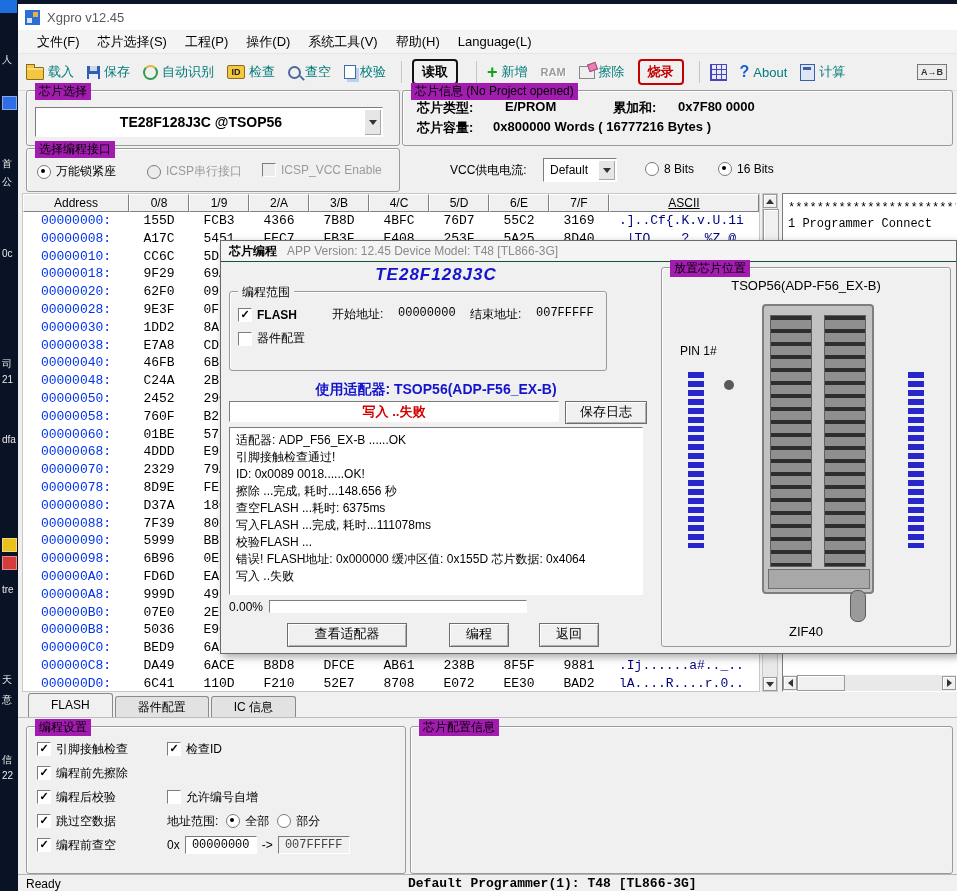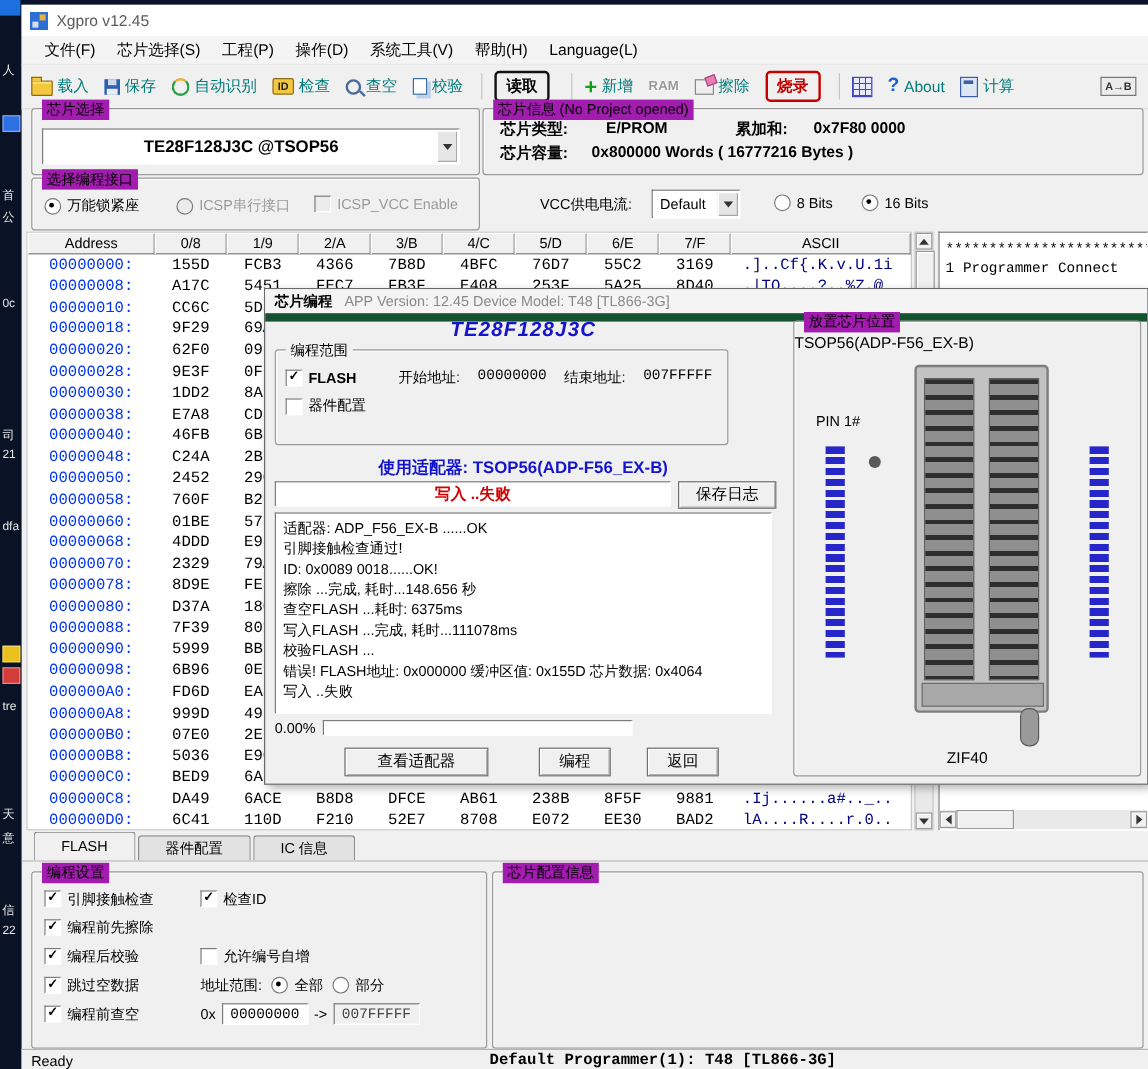--- a/index.html
+++ b/index.html
@@ -73,57 +73,57 @@
     box-shadow:inset 1px 1px 0 #fff,inset -1px -1px 0 #a8a8a8;display:flex;align-items:center;justify-content:center;}
   .tri-dn{width:0;height:0;border-left:4px solid transparent;border-right:4px solid transparent;border-top:5px solid #333;}
   .tri-up{width:0;height:0;border-left:4px solid transparent;border-right:4px solid transparent;border-bottom:5px solid #333;}
   .tri-l{width:0;height:0;border-top:4px solid transparent;border-bottom:4px solid transparent;border-right:5px solid #333;}
   .tri-r{width:0;height:0;border-top:4px solid transparent;border-bottom:4px solid transparent;border-left:5px solid #333;}
   
   #hexwrap{left:4px;top:189px;width:738px;height:499px;background:#fff;overflow:hidden;border:1px solid #c8c8c8;box-sizing:border-box;}
   .hexhdr{display:flex;height:18px;}
   .hh{box-sizing:border-box;background:#f0f0f0;border:1px solid;border-color:#fff #808080 #808080 #fff;
     font-size:12px;line-height:16px;text-align:center;overflow:hidden;}
-  .w-addr{width:106px;flex:none;} .w-cell{width:60px;flex:none;} .w-ascii{flex:1;}
+  .w-addr{width:106px;flex:none;} .w-cell{width:60px;flex:none;} .w-ascii{flex:1;text-decoration:underline;}
   .hexrow{display:flex;height:17.8px;line-height:17.8px;font-family:"Liberation Mono","DejaVu Sans Mono",monospace;font-size:13px;}
   .ha{width:106px;flex:none;color:#0033ee;text-align:center;}
   .hcell{width:60px;flex:none;text-align:center;color:#000;}
   .hascii{flex:1;padding-left:10px;color:#000080;white-space:pre;overflow:hidden;}
   
   .sbv{position:absolute;width:16px;background:#e9e9e9;border:1px solid #c8c8c8;box-sizing:border-box;}
   .sbh{position:absolute;height:16px;background:#e9e9e9;display:flex;align-items:center;box-sizing:border-box;}
   .sbtn{width:14px;height:14px;background:#f0f0f0;border:1px solid #9a9a9a;box-shadow:inset 1px 1px 0 #fff;
     display:flex;align-items:center;justify-content:center;box-sizing:border-box;}
   .sthumb{background:#f0f0f0;border:1px solid #9a9a9a;box-shadow:inset 1px 1px 0 #fff;}
   
   #sidelog{left:764px;top:189px;width:175px;height:499px;background:#fff;border:1px solid;border-color:#7c7c7c #fff #fff #7c7c7c;box-sizing:border-box;overflow:hidden;}
   #sidelog .slin{font-family:"Liberation Mono","DejaVu Sans Mono",monospace;font-size:12px;white-space:nowrap;padding-left:5px;line-height:16px;}
   
   #dialog{left:202px;top:236px;width:735px;height:412px;background:#f0f0f0;border:1px solid #6a6a6a;
     box-shadow:3px 3px 8px rgba(0,0,0,.35);z-index:20;}
-  #dlg-titlebar{position:absolute;left:0;top:0;right:0;height:20px;background:#f4f4f4;border-bottom:7px solid #14532d;
+  #dlg-titlebar{position:absolute;left:0;top:0;right:0;height:20px;background:#f4f4f4;border-bottom:1px solid #14532d;
     display:flex;align-items:center;gap:10px;padding-left:8px;}
   #dlg-title{font-size:12px;font-weight:bold;}
   #dlg-subtitle{font-size:12px;color:#8a8a8a;}
   #dlg-chipname{position:absolute;left:0;top:24px;width:430px;text-align:center;color:#1414cc;
     font-weight:bold;font-style:italic;font-size:17px;letter-spacing:1px;}
   #dlg-range{left:8px;top:50px;width:376px;height:78px;}
   #dlg-adapter{position:absolute;left:0;top:140px;width:430px;text-align:center;color:#1414cc;font-weight:bold;font-size:14px;}
   #dlg-status{position:absolute;left:8px;top:160px;width:330px;height:21px;display:flex;align-items:center;justify-content:center;
     color:#d40000;font-weight:bold;font-size:13px;}
   #dlg-savelog{left:344px;top:160px;width:80px;height:21px;line-height:19px;}
   #dlg-log{position:absolute;left:8px;top:186px;width:414px;height:168px;padding:4px 6px;box-sizing:border-box;
     font-size:12px;line-height:17px;overflow:hidden;}
   #dlg-pct{position:absolute;left:8px;top:359px;font-size:12px;}
   #dlg-progress{position:absolute;left:48px;top:359px;width:258px;height:13px;}
   .dlg-btn{height:22px;line-height:20px;font-size:13px;}
   #dlg-b1{left:66px;top:382px;width:118px;} #dlg-b2{left:228px;top:382px;width:58px;} #dlg-b3{left:318px;top:382px;width:58px;}
   
   #socket-group{left:440px;top:26px;width:288px;height:378px;}
-  #socket-name{position:absolute;left:0;top:10px;width:100%;font-size:13px;}
+  #socket-name{position:absolute;left:0;top:10px;width:100%;text-align:center;font-size:13px;}
   #pin1-label{position:absolute;left:18px;top:76px;font-size:12px;}
   .pinstrip{position:absolute;width:16px;height:176px;
     background:repeating-linear-gradient(180deg,#2626c9 0 6px,rgba(0,0,0,0) 6px 9px);}
   #pins-left{left:26px;top:104px;} #pins-right{left:246px;top:104px;}
   #socket-body{position:absolute;left:100px;top:36px;width:112px;height:290px;background:#c2c2c2;border:2px solid #7e7e7e;border-radius:4px;box-sizing:border-box;}
   .slab{position:absolute;top:9px;width:40px;height:250px;background:#8f8f8f;border:1px solid #5e5e5e;
     background:repeating-linear-gradient(180deg,#2e2e2e 0 4px,#8f8f8f 4px 13px);}
   #slab-l{left:6px;} #slab-r{left:60px;}
   #socket-base{position:absolute;left:4px;bottom:3px;width:100px;height:18px;background:#a8a8a8;border:1px solid #6e6e6e;}
   #pin1-dot{position:absolute;left:62px;top:112px;width:10px;height:10px;border-radius:50%;background:#5a5a5a;}

